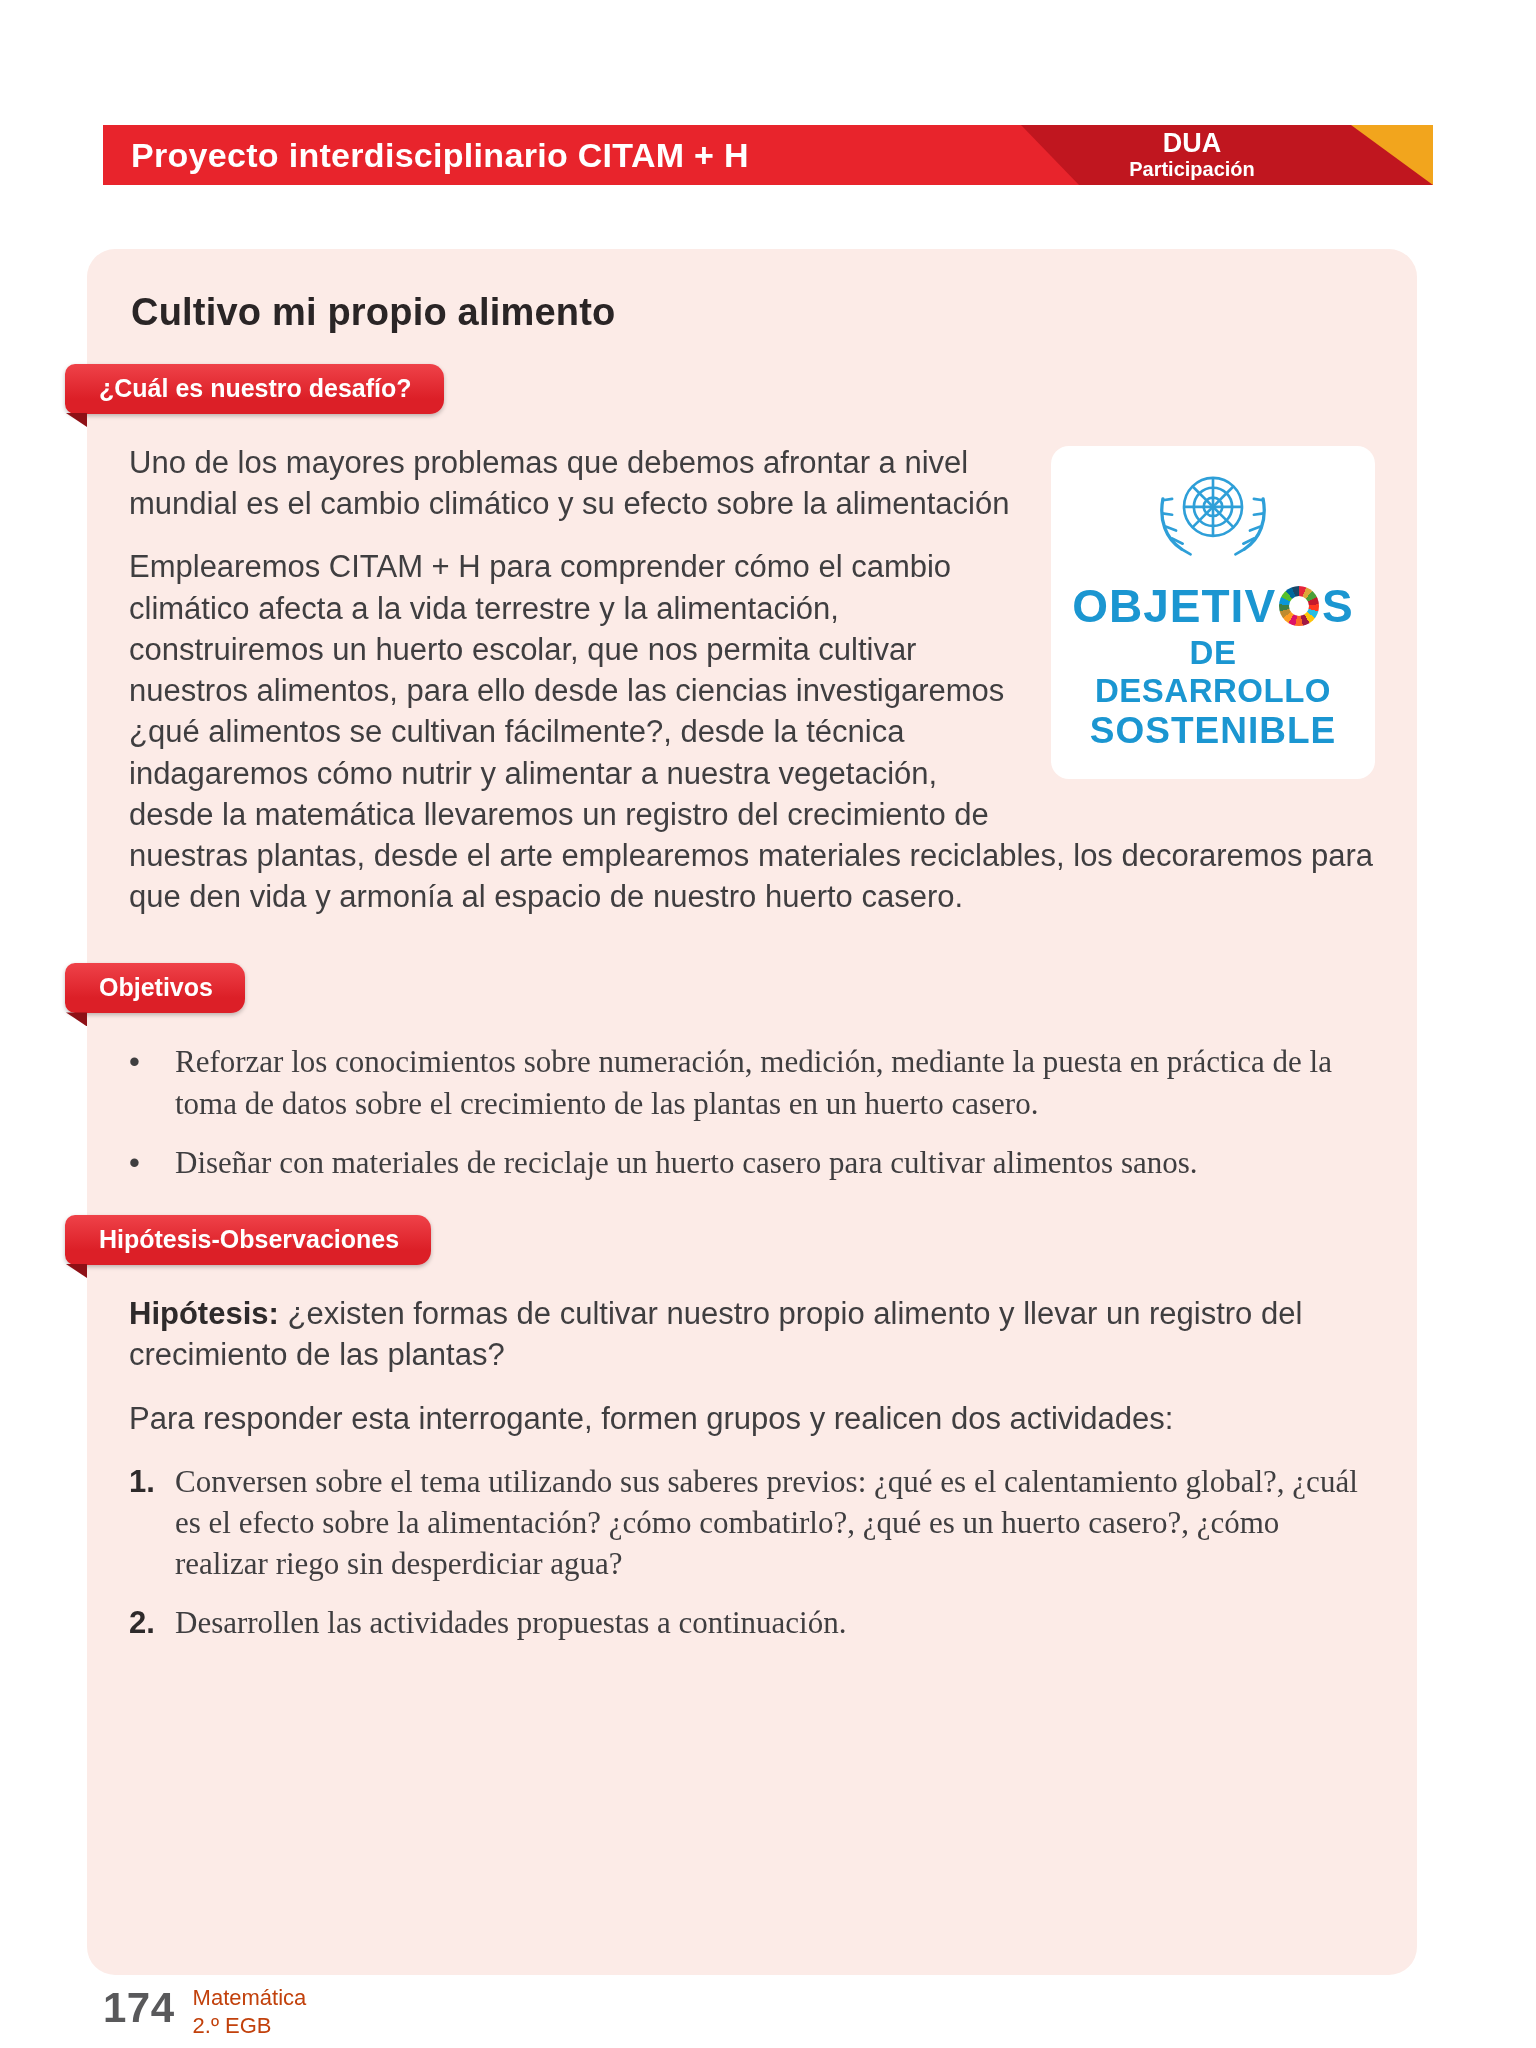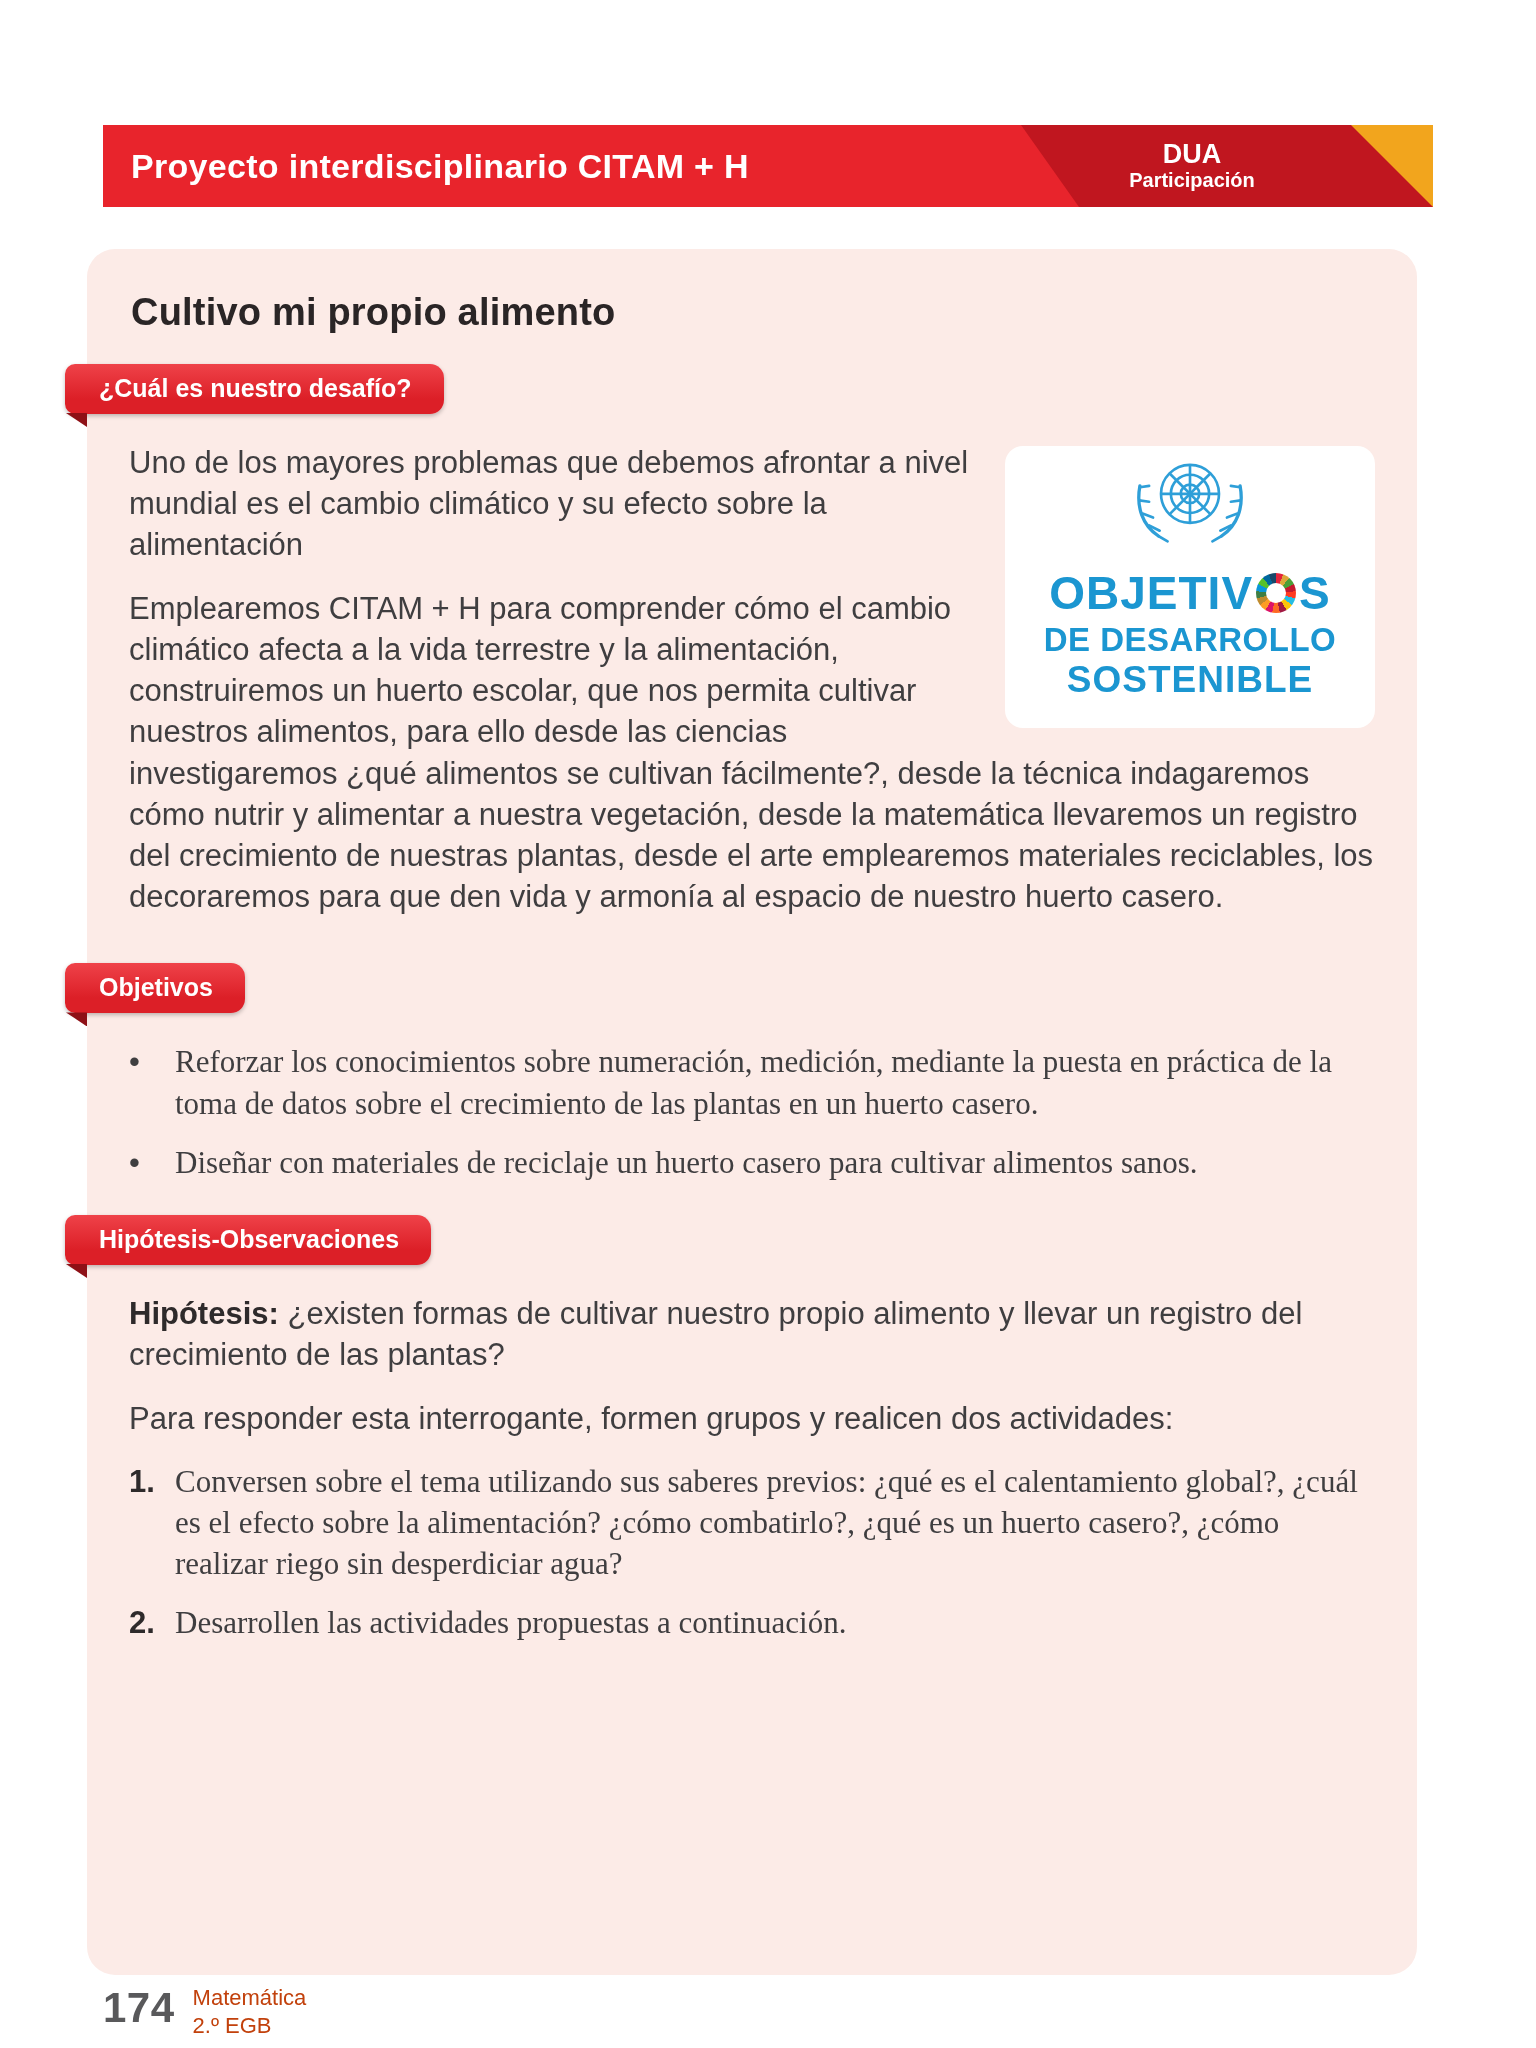--- a/index.html
+++ b/index.html
@@ -4,21 +4,21 @@
 <style>
   * { margin:0; padding:0; box-sizing:border-box; }
   html,body { background:#ffffff; }
   body {
     width:1536px; height:2048px; position:relative; overflow:hidden;
     font-family:"Liberation Sans", sans-serif; color:#3f3e40;
   }
 
   
   .banner {
-    position:absolute; left:103px; top:125px; width:1330px; height:82px;
+    position:absolute; left:103px; top:125px; width:1330px; height:60px;
     background:#e8242c;
   }
   .banner-title {
     position:absolute; left:28px; top:0; height:100%;
     display:flex; align-items:center;
     color:#ffffff; font-weight:bold; font-size:34px; letter-spacing:.3px;
     z-index:3; white-space:nowrap;
   }
   .banner-dark {
     position:absolute; right:0; top:0; width:412px; height:100%;
@@ -64,23 +64,23 @@
 
   
   .para { font-size:31px; line-height:1.33; color:#3f3e40; margin-bottom:22px; }
   .para b, .lead-label { font-weight:bold; color:#2e2a2b; }
   .section { margin-bottom:10px; }
   .clearfix { clear:both; }
   .gap-sm { height:14px; }
 
   
   .sdg-box {
-    float:right; width:370px; margin:4px 0 18px 32px;
+    float:right; width:324px; margin:4px 0 18px 32px;
     background:#ffffff; border-radius:18px;
-    padding:3px 16px 26px; text-align:center;
+    padding:16px 16px 26px; text-align:center;
   }
   .sdg-emblem { display:block; margin:0 auto 4px; }
   .sdg-line1 {
     display:flex; align-items:center; justify-content:center; gap:3px;
     font-size:46px; font-weight:bold; color:#1b96d1; letter-spacing:1px; line-height:1.05;
   }
   .sdg-wheel {
     position:relative; display:inline-block; width:40px; height:40px; border-radius:50%;
     background:conic-gradient(#e5243b 0 21deg,#dda63a 21deg 42deg,#4c9f38 42deg 64deg,
       #c5192d 64deg 85deg,#ff3a21 85deg 106deg,#26bde2 106deg 127deg,#fcc30b 127deg 148deg,

